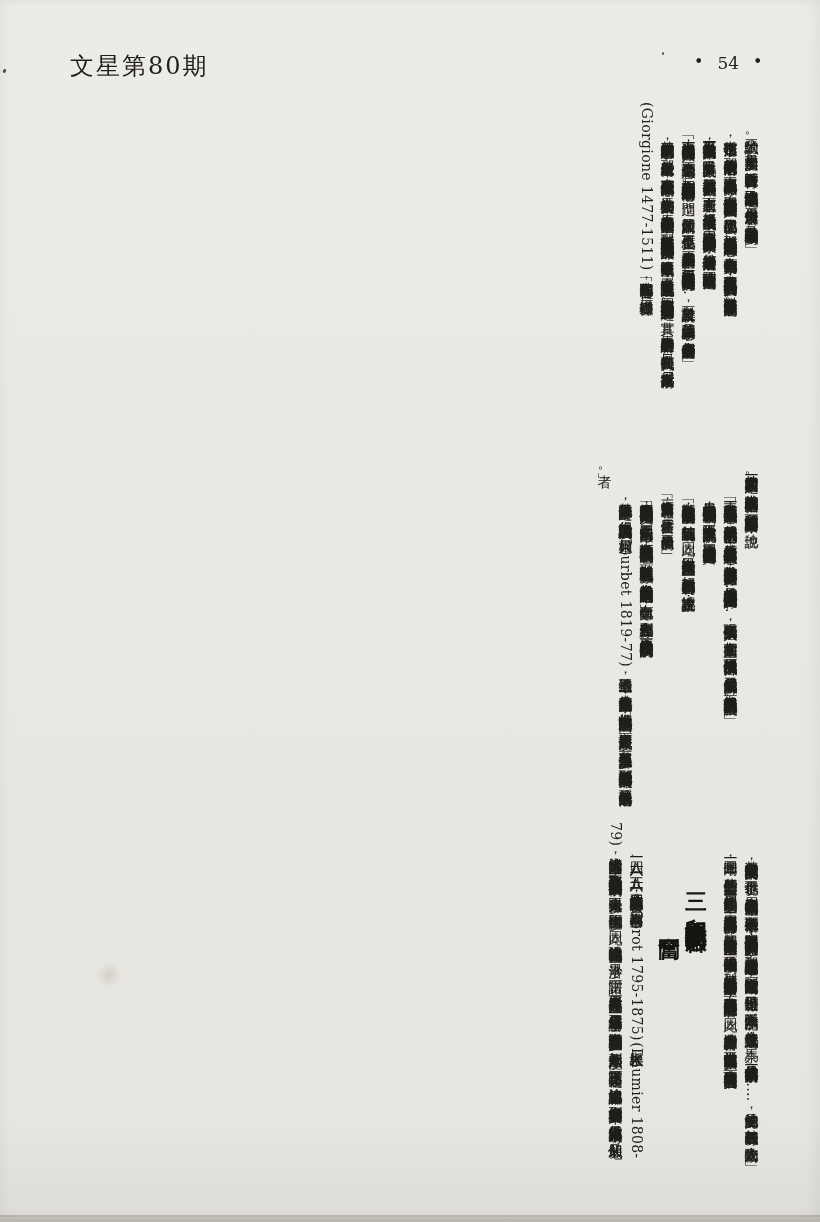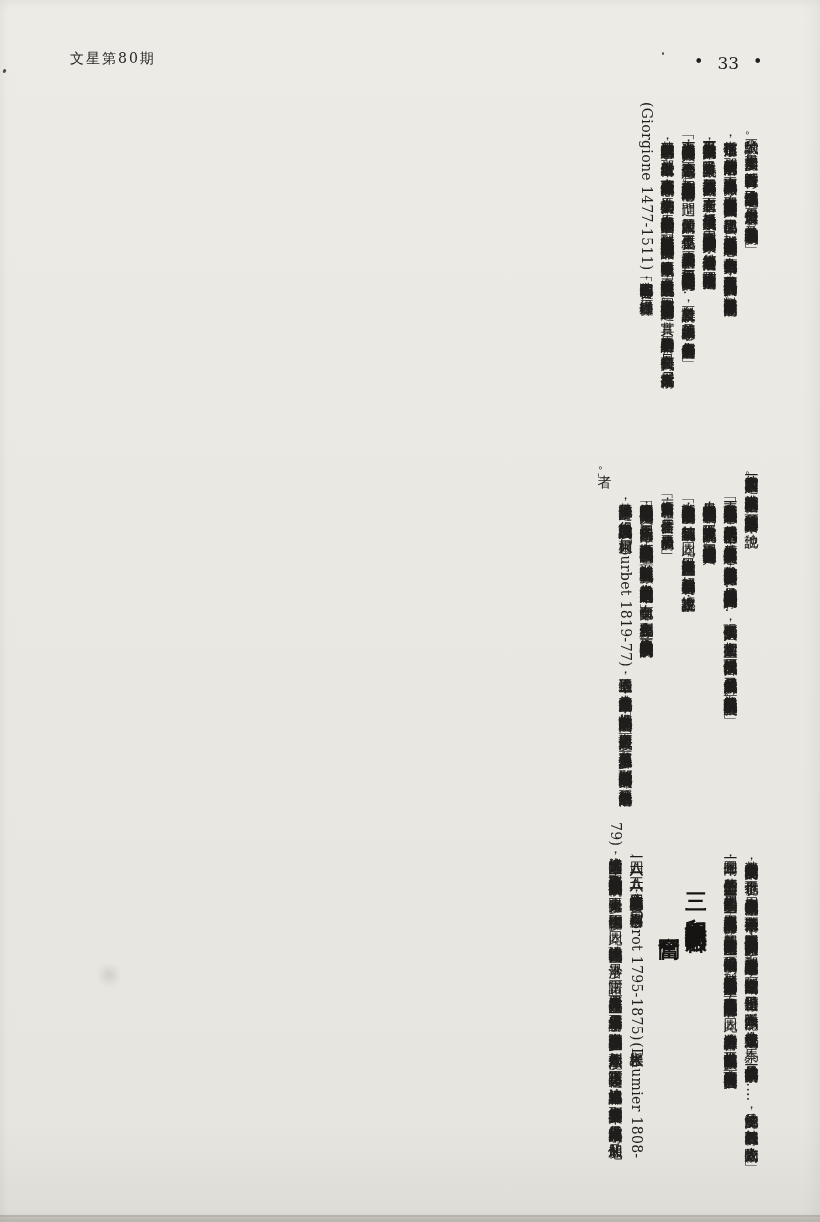--- a/index.html
+++ b/index.html
@@ -5,21 +5,21 @@
   html,body { margin:0; padding:0; }
   .page {
     position:relative; width:820px; height:1222px; overflow:hidden;
     background:linear-gradient(180deg,#edebe6 0%,#eae8e2 45%,#e7e5df 92%,#dddbd5 100%);
     box-shadow:inset -6px 0 14px rgba(0,0,0,0.045), inset 4px 0 10px rgba(0,0,0,0.03);
     font-family:"DejaVu Serif","Liberation Serif",serif;
     color:#201f1d;
   }
   .mag-title {
     position:absolute; left:70px; top:50px;
-    font-size:14px; letter-spacing:2px; white-space:nowrap;
+    font-size:24px; letter-spacing:2px; white-space:nowrap;
   }
   .page-no {
     position:absolute; left:694px; top:53px;
     display:flex; align-items:center; gap:14px;
     font-size:17px; font-family:"DejaVu Serif","Liberation Serif",serif;
   }
   .page-no .dot { font-size:16px; line-height:1; transform:translateY(-1px); }
   .band {
     position:absolute; right:58px; width:712px;
     writing-mode:vertical-rl; text-orientation:mixed;
@@ -62,21 +62,21 @@
 </style>
 </head>
 <body>
 
 <div class="page">
 
   <div class="mag-title">文星第80期</div>
 
   <div class="page-no">
     <span class="dot">•</span>
-    <span class="no">33</span>
+    <span class="no">54</span>
     <span class="dot">•</span>
   </div>
 
   <section class="band band-1">
     <p class="quote cont">公平的試驗。如果不參加展覽，卽意味着宣告自己不行，承認自己懦弱或缺乏才能。但再從另一個角度來看，又意味着爲評審委員們增添威勢。」</p>
     <p class="para">當然在這種情形下，那些確信學院原則的落選者，自認够不上水準而自動將作品撤回，還有那些怕參加落選展而引起評選委員們報復的人，也把作品取了回去。祇有那羣努力在學院派之外找尋新道路的有理想、有抱負的靑年藝術家們，和其他一批勇敢而絕不同陳舊的惡勢力妥協的人，對於這個「落選作品沙龍」是非常歡迎的。</p>
     <p class="para">五月十五日當落選沙龍揭幕的第一天，就吸引了許多觀衆，每禮拜都有三四萬人前去參觀，在表面上看來，好像是博得了很大的成功，因爲第二帝國的那些僞紳士與裝腔作勢的美學家，都紛紛趕去看這個落選展。英國批評家哈麥頓曾描寫道：</p>
     <p class="quote">「進入正在舉行的落選作品展覽會的每一個人，不論他們是否願意，休想立刻有公平比較藝術作品時所必需的那種嚴肅心情。一進門，卽使是嚴肅的人，也忍不住要笑。這正是評選委員們所希望的，但是這對許多值得尊敬的藝術家却是一種極大的侮辱……至於對公衆來說，這是一件很令人開心的事。每個人都去看這些落選的畫。」</p>
     <p class="para">落選展被大衆嘲笑是意料中的事，那些外表上以衞道自居，事實上確是些似是而非的專家們，站在馬奈的畫前大笑。在馬奈參加落選沙龍的三幅油畫中，包括那幅當時題名爲「沐浴」而後改爲「草地上的午餐」而著名於世的作品。這幅畫非常吸引觀衆，拿破崙三世看過後曾說它是「淫亂的」，因爲畫中有一個赤裸的女人坐在兩位穿着衣服的紳士一起。其實，馬奈的這種題材並不新鮮，早在文藝復興時代，威尼斯大畫家佐喬奈(Giorgione 1477-1511)在他的名作「田園合奏」裡，已經畫過裸體</p>
   </section>

